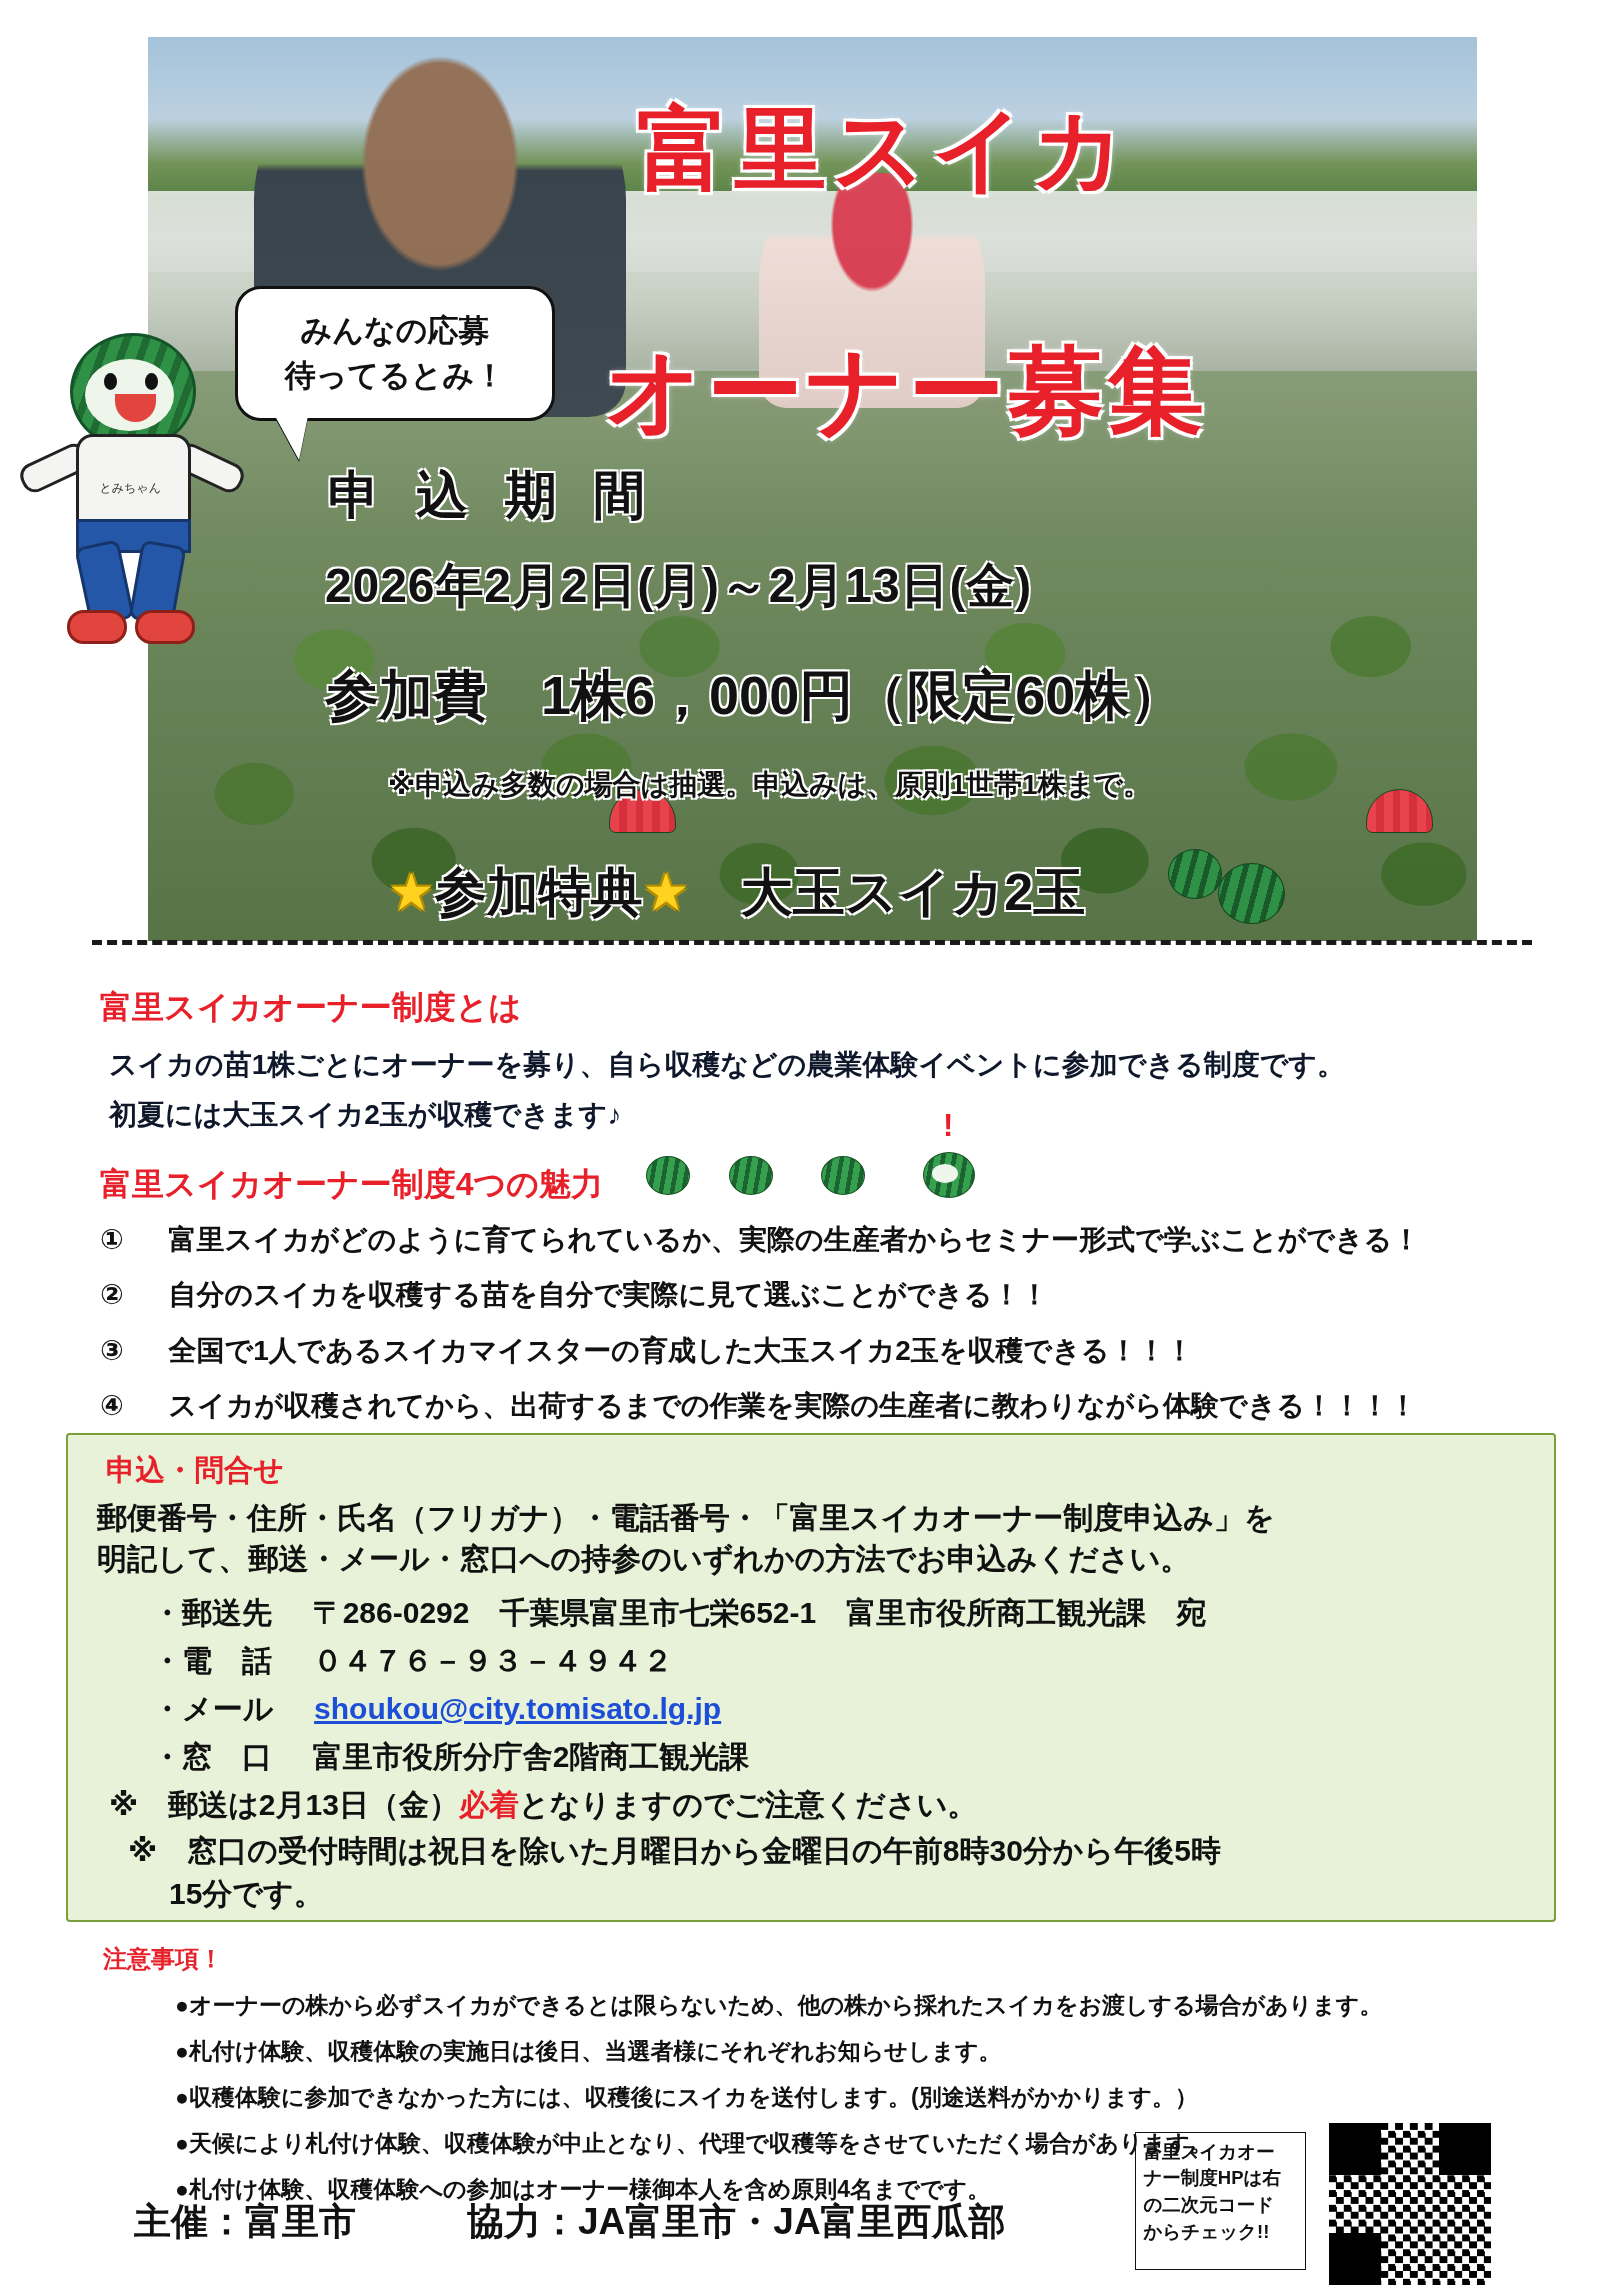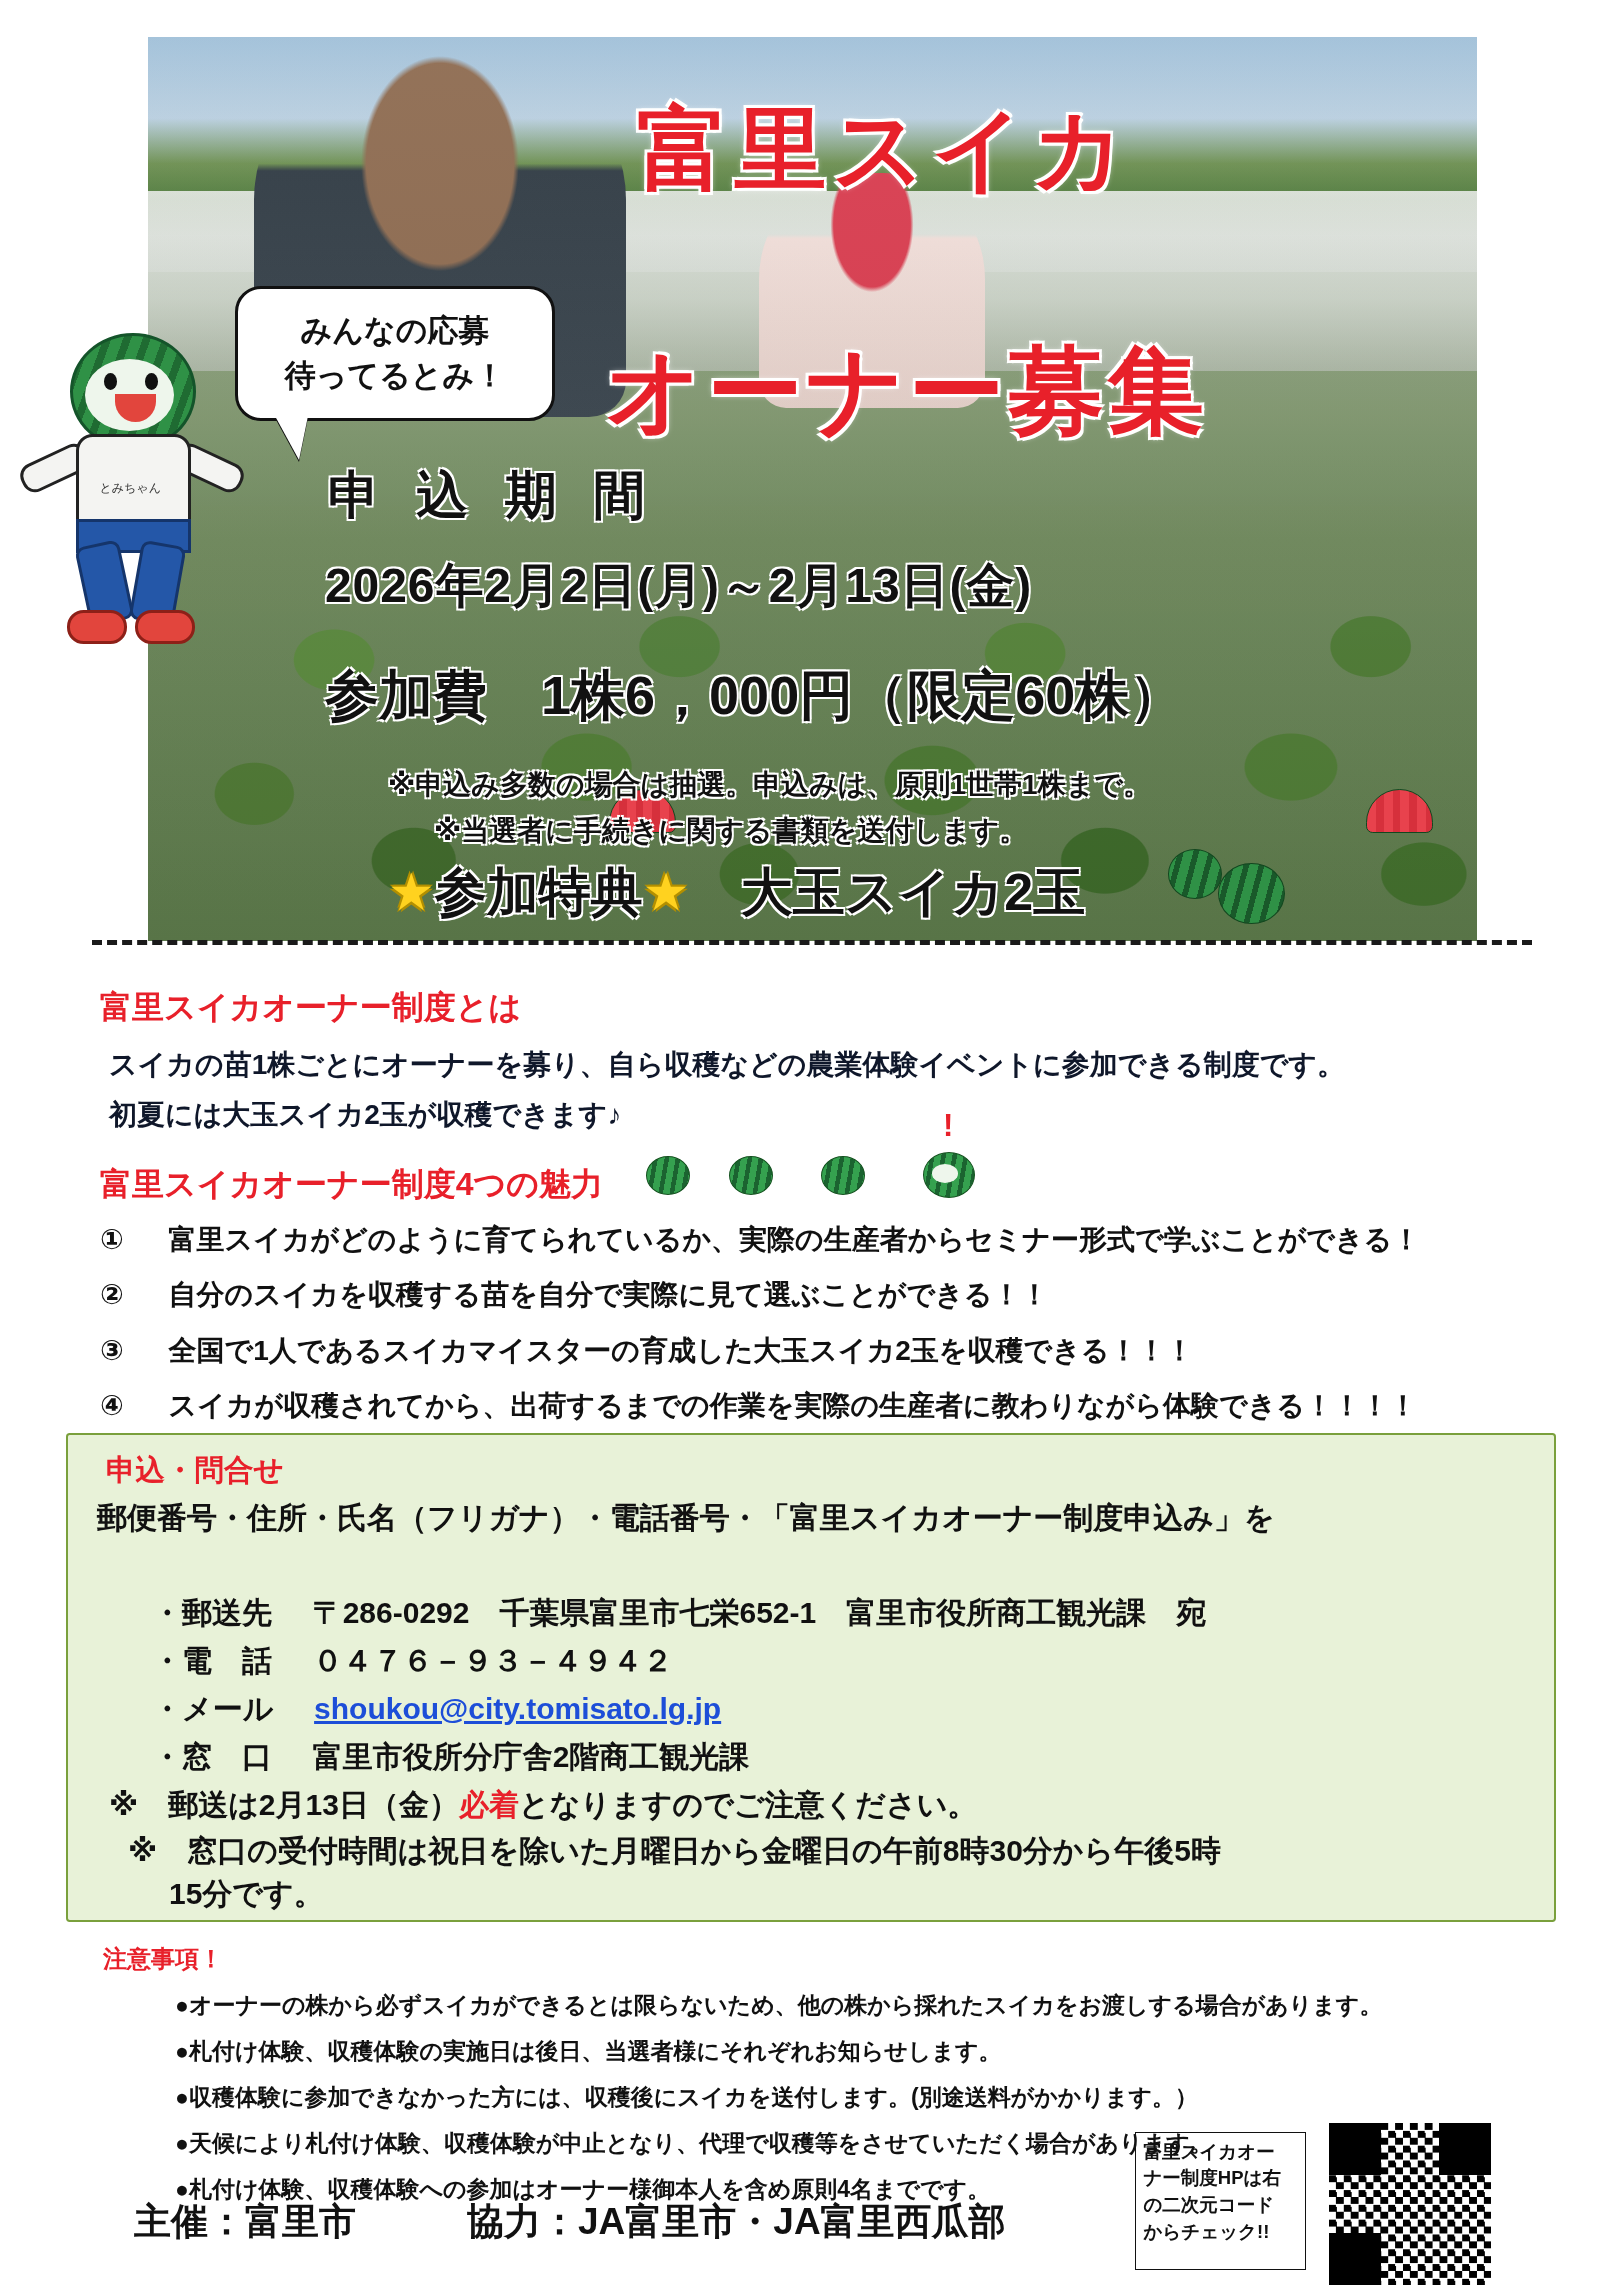--- a/index.html
+++ b/index.html
@@ -230,21 +230,20 @@
   <div class="melon-deco" style="left:1168px;top:849px;width:52px;height:48px;"></div>
   <div class="melon-deco" style="left:1218px;top:863px;width:65px;height:59px;"></div>
 
   <div class="title1">富里スイカ</div>
   <div class="title2">オーナー募集</div>
 
   <div class="period-label">申 込 期 間</div>
   <div class="period-date">2026年2月2日(月)～2月13日(金)</div>
   <div class="fee">参加費　1株6，000円（限定60株）</div>
   <div class="note-line note1">※申込み多数の場合は抽選。申込みは、原則1世帯1株まで。</div>
-  <div class="note-line note2">※当選者に手続きに関する書類を送付します。</div>
 
   <div class="benefit">
     <span class="star">★</span><span>参加特典</span><span class="star">★</span>
     <span style="display:inline-block;width:37px;"></span><span>大玉スイカ2玉</span>
   </div>
 
   <div class="bubble">
     <div>みんなの応募</div>
     <div>待ってるとみ！</div>
   </div>
@@ -298,20 +297,21 @@
   </div>
   <div class="num-item" style="left:100px;top:1387px;">
     <span class="num-circle">④</span>
     <span style="display:inline-block;width:20px;"></span>
     <span>スイカが収穫されてから、出荷するまでの作業を実際の生産者に教わりながら体験できる！！！！</span>
   </div>
 
   <div class="apply-box"></div>
   <div class="apply-title">申込・問合せ</div>
   <div class="apply-p" style="top:1498px;">郵便番号・住所・氏名（フリガナ）・電話番号・「富里スイカオーナー制度申込み」を</div>
+  <div class="apply-p" style="top:1539px;">明記して、郵送・メール・窓口への持参のいずれかの方法でお申込みください。</div>
 
   <div class="apply-li" style="top:1593px;">
     <span>・郵送先</span>
     <span style="display:inline-block;width:24px;"></span>
     <span>〒286-0292　千葉県富里市七栄652-1　富里市役所商工観光課　宛</span>
   </div>
   <div class="apply-li" style="top:1641px;">
     <span>・電　話</span>
     <span style="display:inline-block;width:24px;"></span>
     <span>０４７６－９３－４９４２</span>

